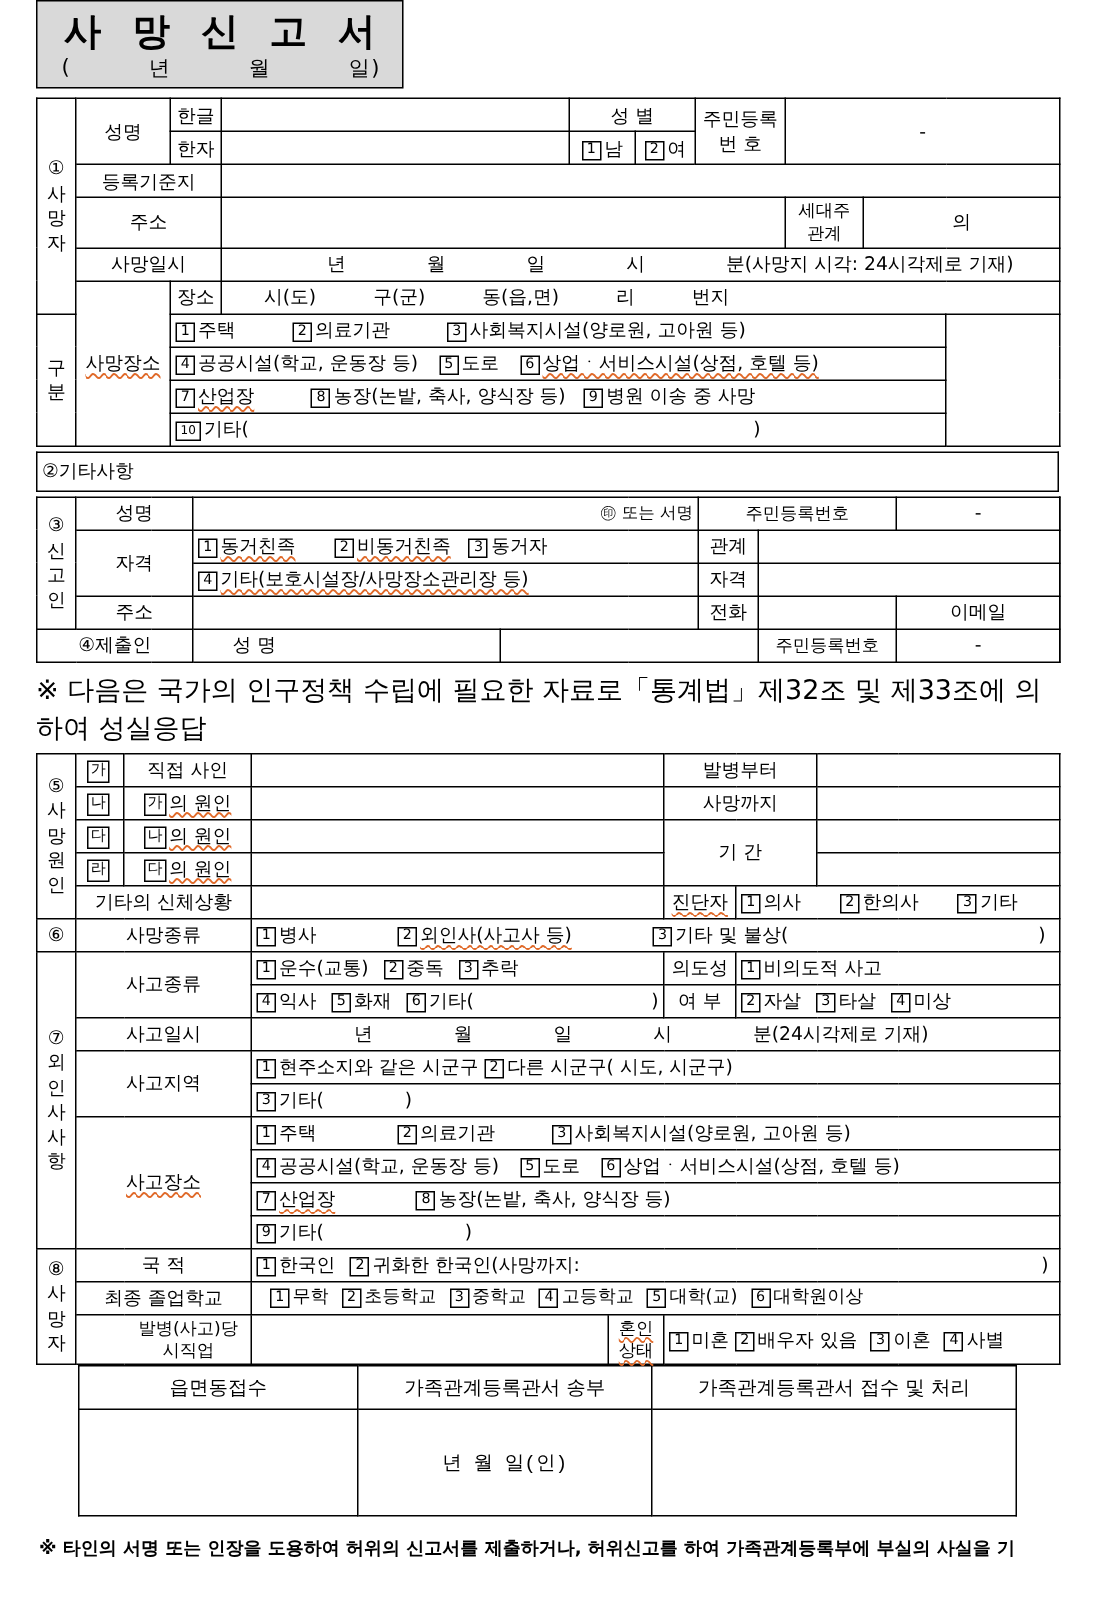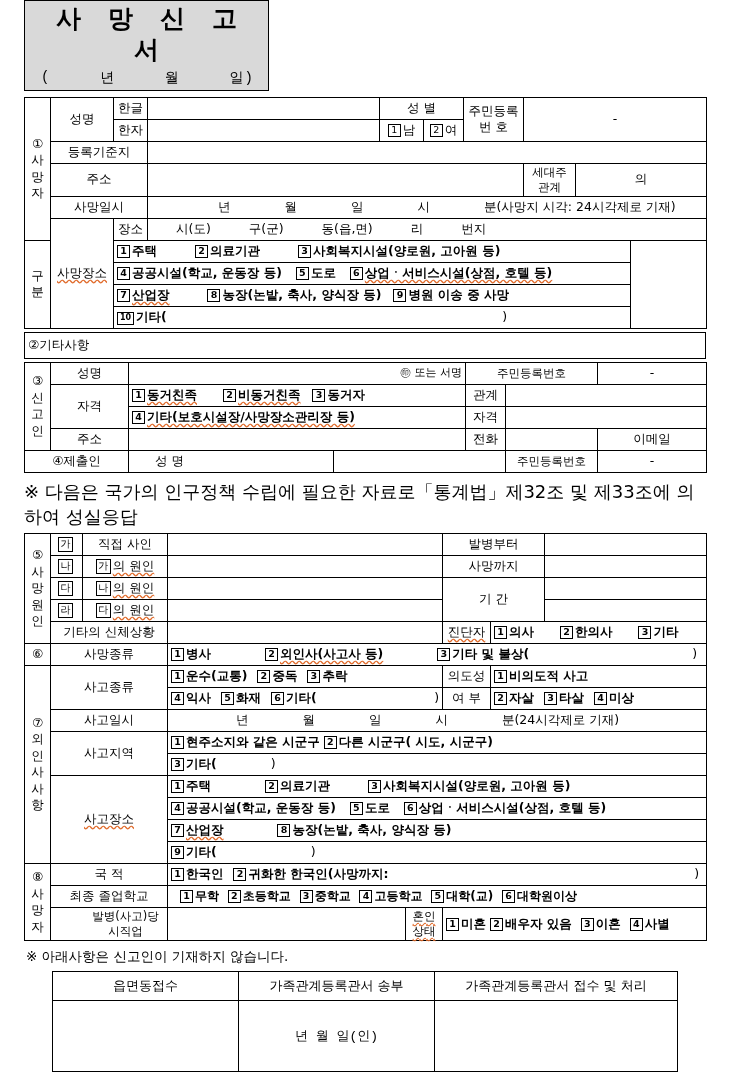--- a/index.html
+++ b/index.html
@@ -6,21 +6,21 @@
   body{
     width:730px;height:1081px;
     font-family:"DejaVu Sans","Liberation Sans",sans-serif;
     color:#000;font-size:12.5px;
     -webkit-font-smoothing:none;
   }
   .page{position:relative;width:730px;height:1081px;box-sizing:border-box;padding:0 24px;}
 
   
   .form-no{font-size:13px;margin:12px 0 6px 4px;letter-spacing:0.2px;}
-  .head-row{display:flex;align-items:flex-start;font-family:Liberation Mono, monospace;}
+  .head-row{display:flex;align-items:flex-start;}
   .title-box{
     width:245px;border:1.6px solid #000;background:#d9d9d9;
     box-sizing:border-box;padding:4px 0 3px;
   }
   .title-main{
     text-align:center;font-size:25px;font-weight:bold;letter-spacing:6px;
     line-height:1.25;padding-left:6px;
   }
   .title-sub{
     font-size:14px;letter-spacing:1px;display:flex;justify-content:space-between;
@@ -49,21 +49,21 @@
     width:26px;padding:2px 0;
   }
   .vlabel span{display:block;}
 
   
   .bn{
     display:inline-block;border:1px solid #000;font-size:9.5px;line-height:10px;
     width:11px;height:11px;text-align:center;vertical-align:1px;margin-right:2px;
     font-family:"DejaVu Sans",sans-serif;
   }
-  .opt{white-space:nowrap;font-weight:bold;}
+  .opt{white-space:nowrap;}
   .sp{display:inline-block;}
 
   .statnote{
     font-size:18px;line-height:1.42;margin:6px 0 3px 0;
   }
   .statnote .l2{display:block;padding-left:14px;}
   .belownote{font-size:13.5px;margin:7px 0 5px 2px;}
 
   
   table.recv{
@@ -473,21 +473,20 @@
       <td colspan="4" class="lft">
         <span class="opt"><span class="bn">1</span><span>미혼</span></span>
         <span class="opt"><span class="bn">2</span><span>배우자 있음</span></span><span class="sp" style="width:5px"></span>
         <span class="opt"><span class="bn">3</span><span>이혼</span></span><span class="sp" style="width:5px"></span>
         <span class="opt"><span class="bn">4</span><span>사별</span></span>
       </td>
     </tr>
   </tbody>
     </table>
 
-  <div class="belownote">※ 아래사항은 신고인이 기재하지 않습니다.</div>
 
   <table class="recv">
     <colgroup>
         <col style="width:186px">
         <col style="width:196px">
         <col style="width:243px">
       </colgroup>
     <tbody>
         <tr>
       <td class="hd">읍면동접수</td>

